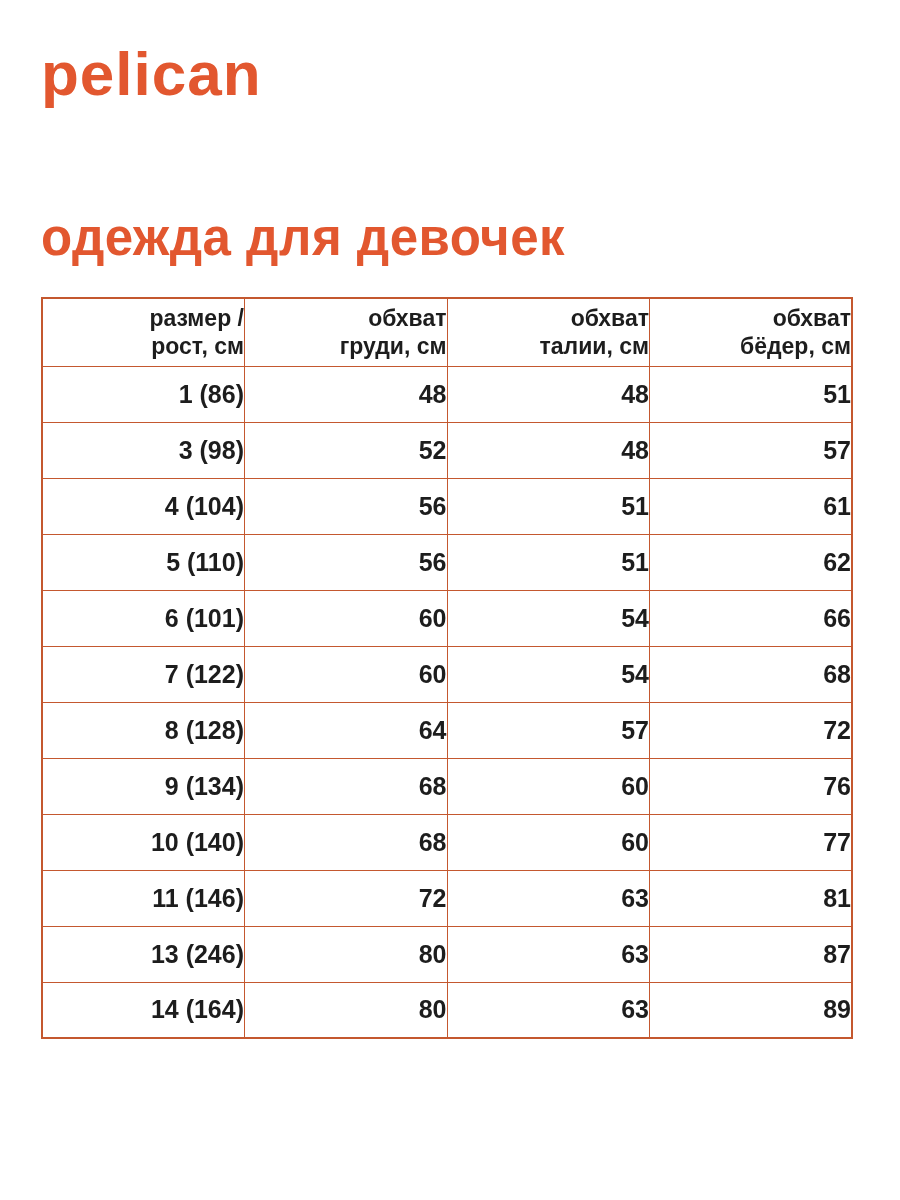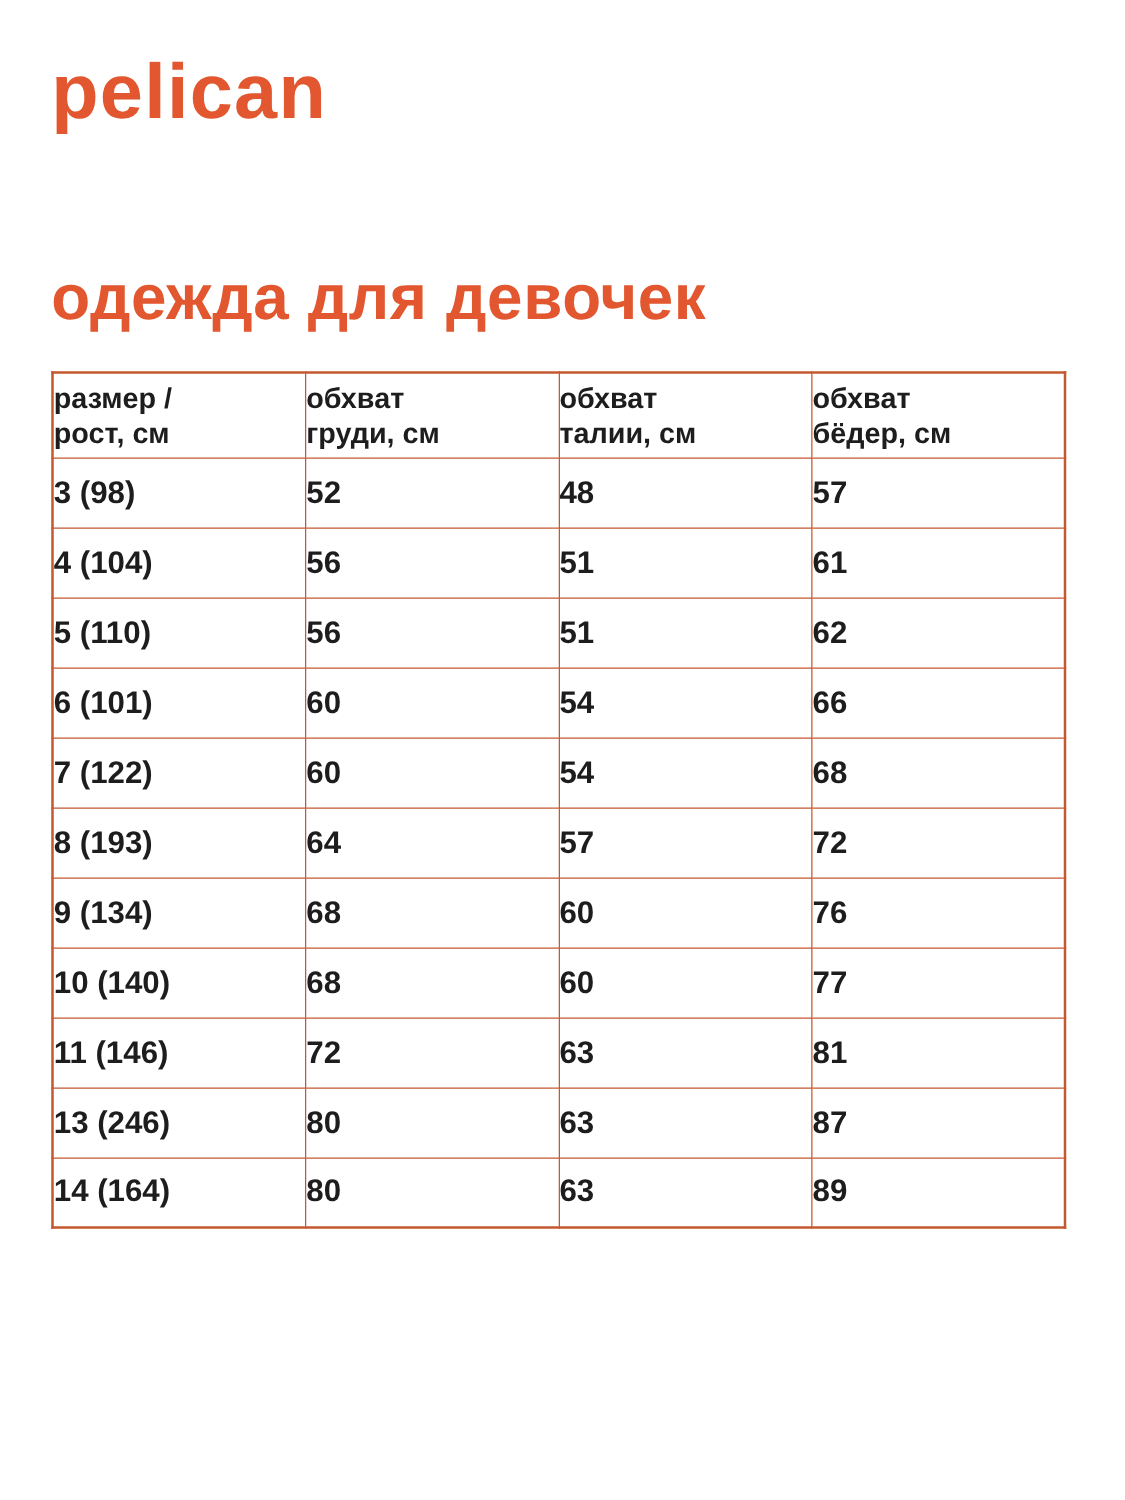--- a/index.html
+++ b/index.html
@@ -38,21 +38,21 @@
   table.size-table {
     margin-top: 30px;
     width: 812px;
     border-collapse: collapse;
     table-layout: fixed;
     border: 2px solid var(--border);
   }
   table.size-table th,
   table.size-table td {
     border: 1.5px solid var(--border);
-    text-align: left;
+    text-align: right;
     vertical-align: middle;
     color: var(--text);
     background: #ffffff;
   }
   table.size-table th {
     height: 68px;
     font-size: 23px;
     font-weight: 700;
     line-height: 1.25;
   }
@@ -74,20 +74,26 @@
     <thead>
       <tr>
           <th>размер /<br>рост, см</th>
           <th>обхват<br>груди, см</th>
           <th>обхват<br>талии, см</th>
           <th>обхват<br>бёдер, см</th>
         </tr>
     </thead>
     <tbody>
         <tr>
+          <td>1 (86)</td>
+          <td>48</td>
+          <td>48</td>
+          <td>51</td>
+        </tr>
+        <tr>
           <td>3 (98)</td>
           <td>52</td>
           <td>48</td>
           <td>57</td>
         </tr>
         <tr>
           <td>4 (104)</td>
           <td>56</td>
           <td>51</td>
           <td>61</td>
@@ -104,21 +110,21 @@
           <td>54</td>
           <td>66</td>
         </tr>
         <tr>
           <td>7 (122)</td>
           <td>60</td>
           <td>54</td>
           <td>68</td>
         </tr>
         <tr>
-          <td>8 (193)</td>
+          <td>8 (128)</td>
           <td>64</td>
           <td>57</td>
           <td>72</td>
         </tr>
         <tr>
           <td>9 (134)</td>
           <td>68</td>
           <td>60</td>
           <td>76</td>
         </tr>

